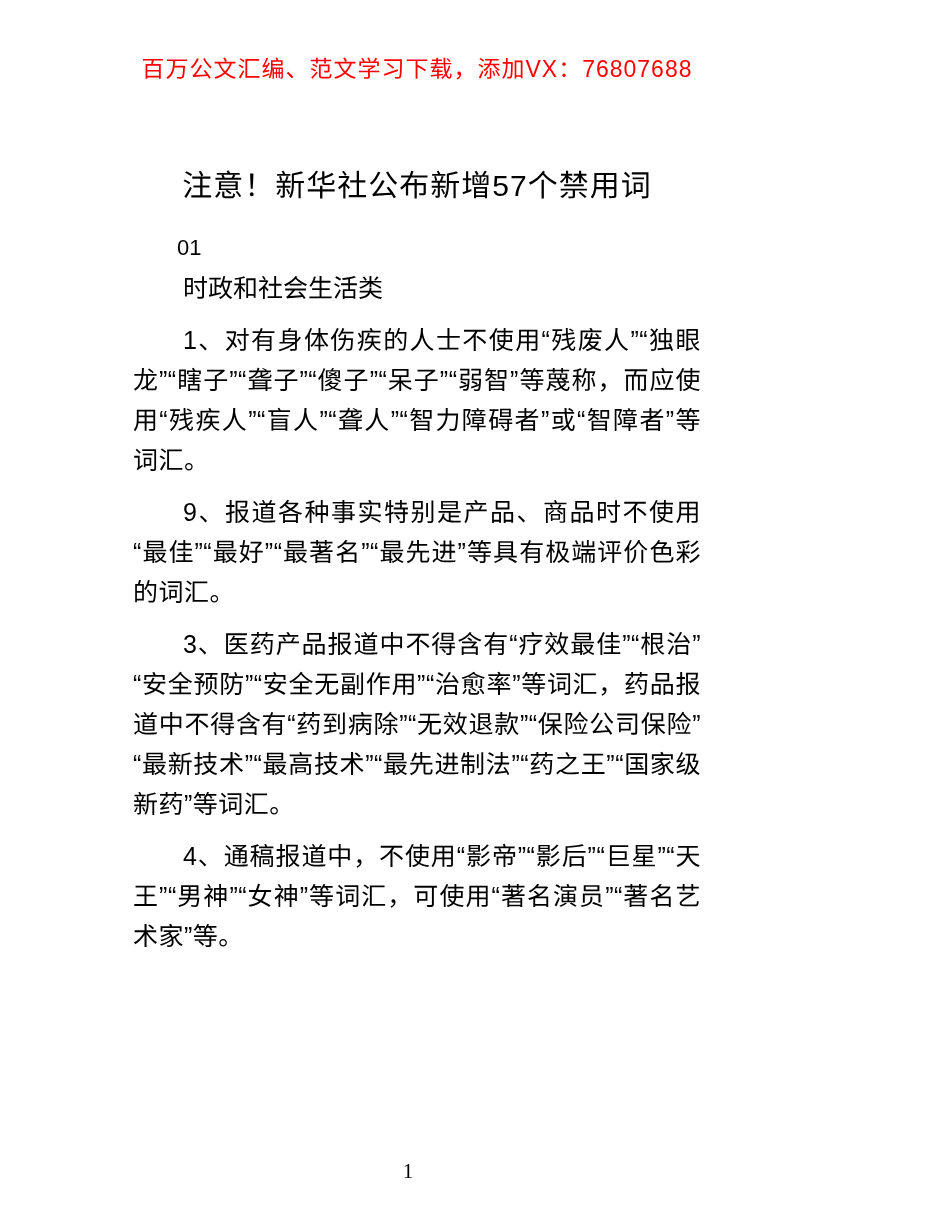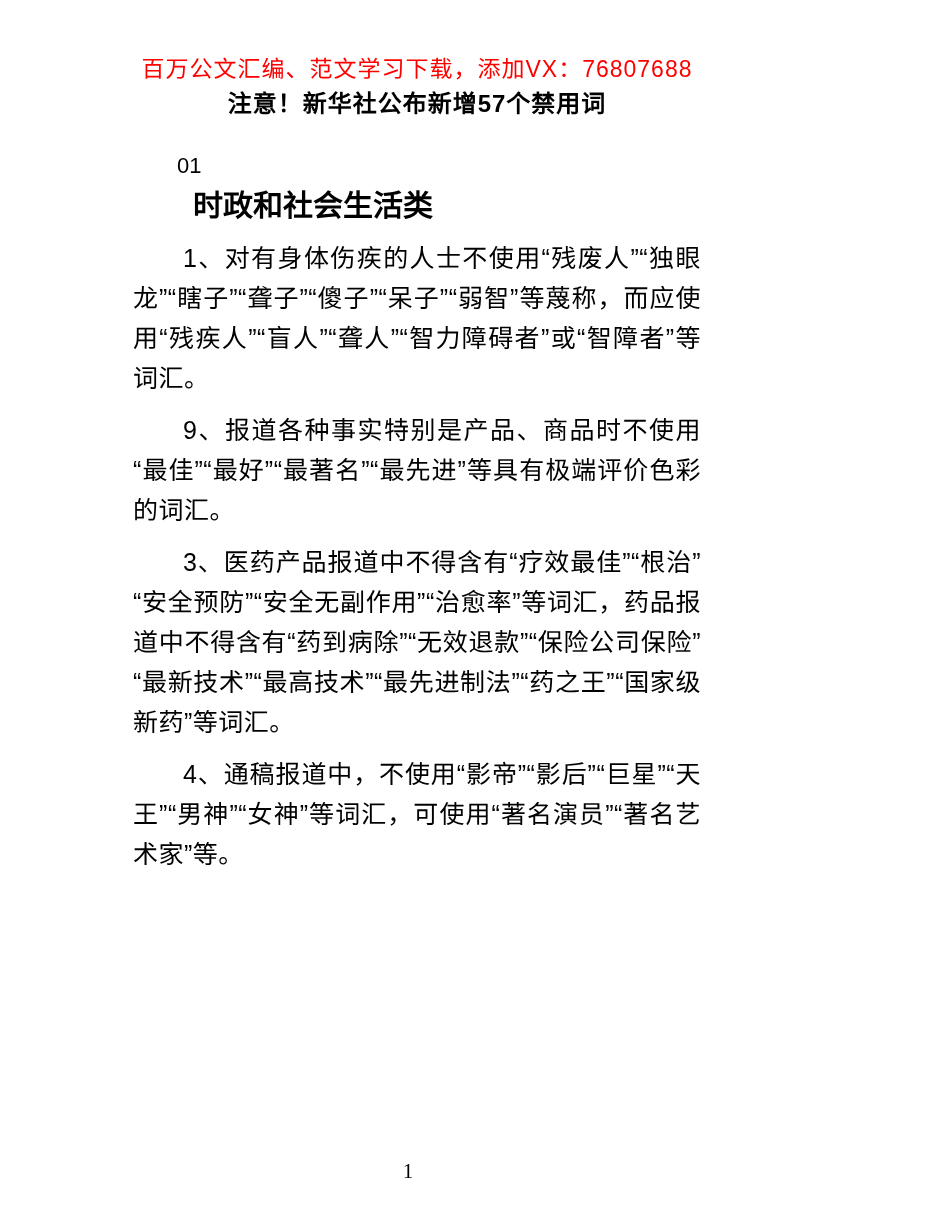--- a/index.html
+++ b/index.html
@@ -21,37 +21,38 @@
   }
   .promo-banner {
     padding-top: 56px;
     text-align: center;
     font-size: 23px;
     line-height: 26px;
     color: var(--notice-red, #fe0000);
     letter-spacing: 1px;
   }
   .doc-title {
+    margin-top: 82px;
     text-align: center;
-    font-size: 24px;
-    font-weight: 700;
+    font-size: 30px;
+    font-weight: 400;
     line-height: 44px;
     letter-spacing: 1px;
   }
   .section-number {
     margin-top: 20px;
     font-size: 22px;
     line-height: 40px;
     text-indent: 2em;
   }
   .section-heading {
-    font-size: 30px;
+    font-size: 25px;
     line-height: 40px;
     text-indent: 2em;
-    font-weight: 700;
+    font-weight: 400;
   }
   .body-paragraph {
     margin-top: 12px;
     font-size: 25px;
     line-height: 40px;
     text-indent: 2em;
     text-align: justify;
     letter-spacing: 0.5px;
   }
   .page-number {

